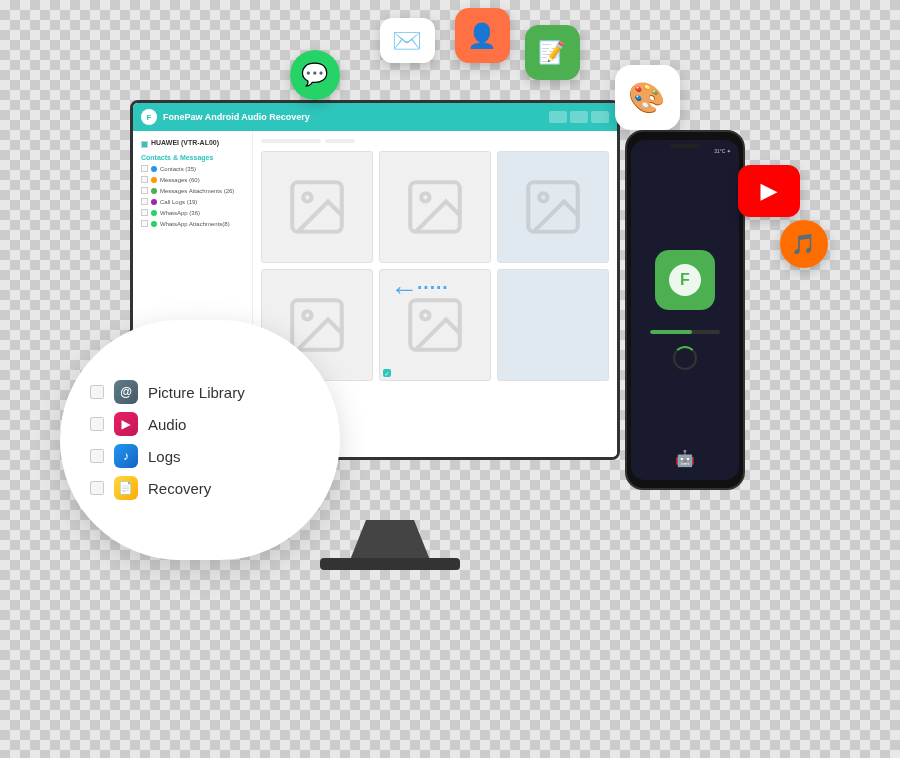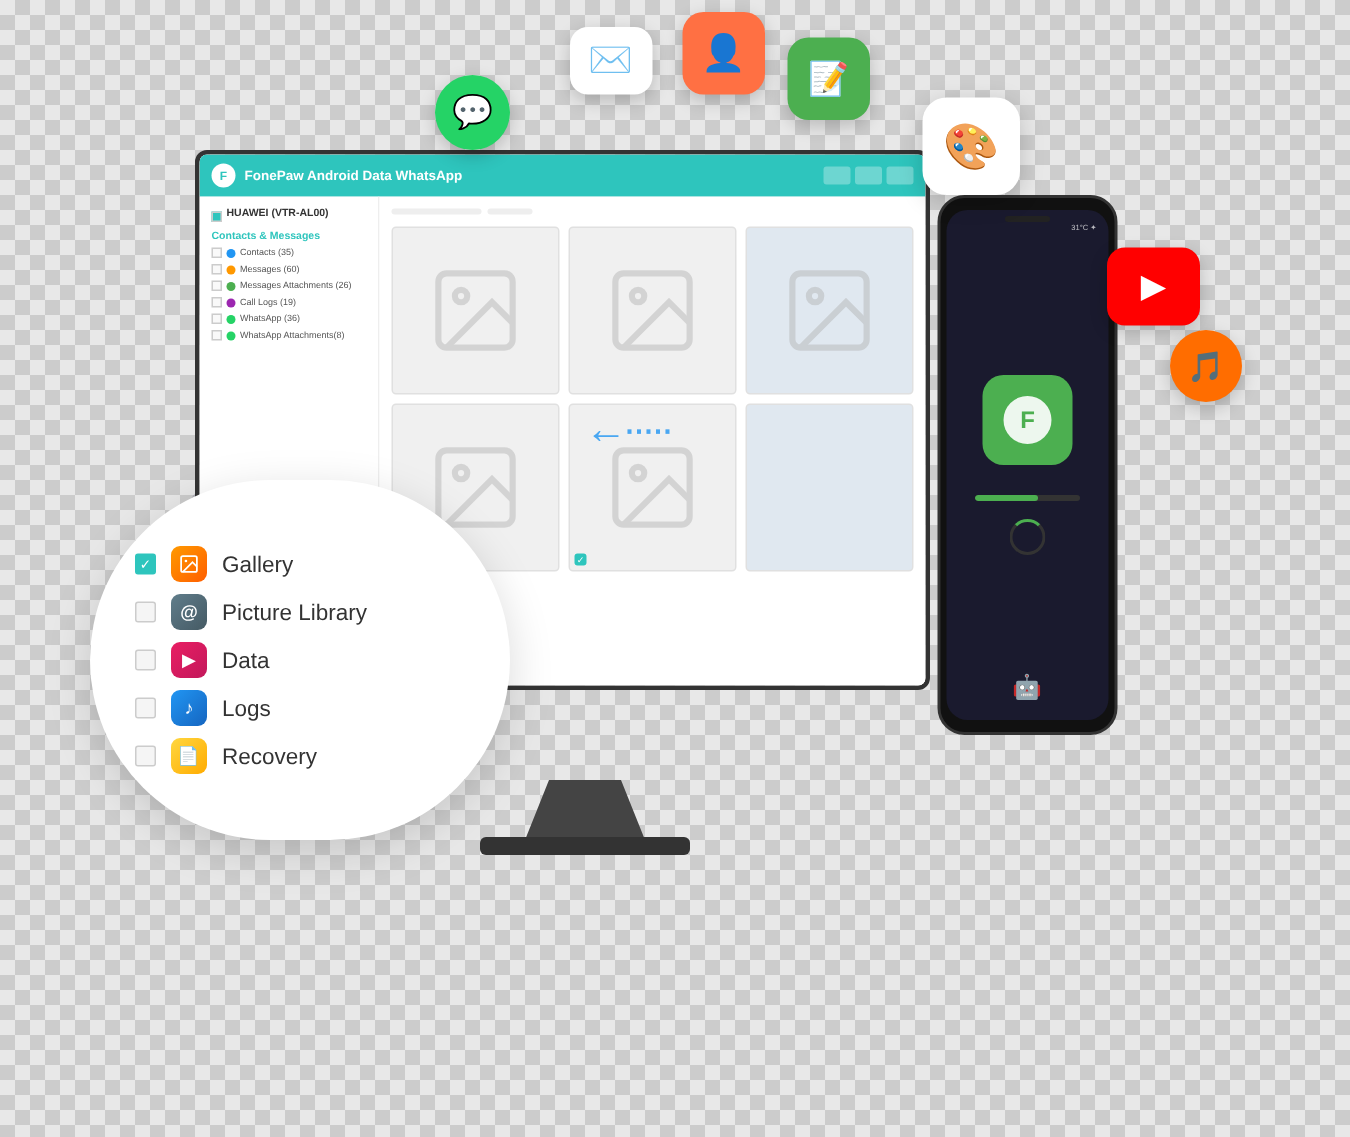--- a/index.html
+++ b/index.html
@@ -473,21 +473,21 @@
 <div class="bg-checkered"></div>
 
 <div class="media-label">dia</div>
 
 <div class="monitor">
   <div class="monitor-screen">
     <div class="app-ui">
 
       <div class="app-header">
         <div class="app-header-logo">F</div>
-        <span class="app-header-title">FonePaw Android Data WhatsApp</span>
+        <span class="app-header-title">FonePaw Android Audio Recovery</span>
         <div class="app-header-right">
           <div class="header-btn"></div>
           <div class="header-btn"></div>
           <div class="header-btn"></div>
         </div>
       </div>
 
       <div class="app-body">
 
         <div class="app-sidebar">
@@ -607,46 +607,35 @@
         🤖
       </div>
 
       <div style="position:absolute;top:8px;right:8px;color:white;font-size:5px;opacity:0.7">31°C ✦</div>
     </div>
   </div>
 </div>
 
 <div class="floating-menu">
 
-  <div class="menu-item">
-    <div class="menu-checkbox checked"></div>
-    <div class="menu-icon gallery">
-      <svg width="14" height="14" viewBox="0 0 24 24" fill="white">
-        <rect x="3" y="3" width="18" height="18" rx="2" fill="none" stroke="white" stroke-width="2"></rect>
-        <circle cx="8.5" cy="8.5" r="1.5"></circle>
-        <polyline points="21 15 16 10 5 21" fill="none" stroke="white" stroke-width="2"></polyline>
-      </svg>
-    </div>
-    <span class="menu-label">Gallery</span>
-  </div>
 
   <div class="menu-item">
     <div class="menu-checkbox"></div>
     <div class="menu-icon picture">
       <span style="color:white;font-size:12px;font-weight:bold">@</span>
     </div>
     <span class="menu-label">Picture Library</span>
   </div>
 
   <div class="menu-item">
     <div class="menu-checkbox"></div>
     <div class="menu-icon video">
       <span style="color:white;font-size:12px">▶</span>
     </div>
-    <span class="menu-label">Data</span>
+    <span class="menu-label">Audio</span>
   </div>
 
   <div class="menu-item">
     <div class="menu-checkbox"></div>
     <div class="menu-icon audio">
       <span style="color:white;font-size:12px">♪</span>
     </div>
     <span class="menu-label">Logs</span>
   </div>
 

